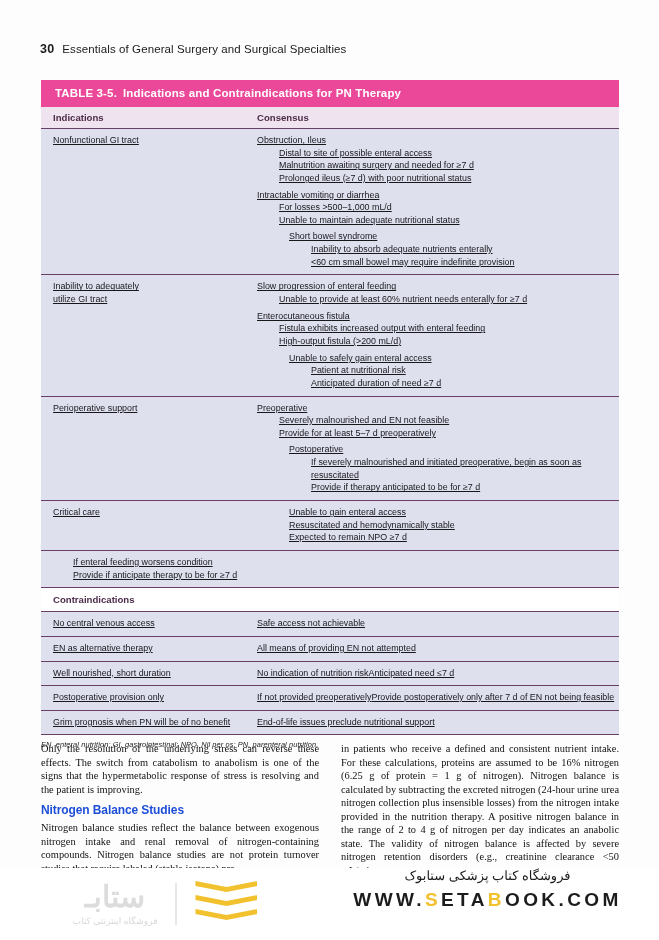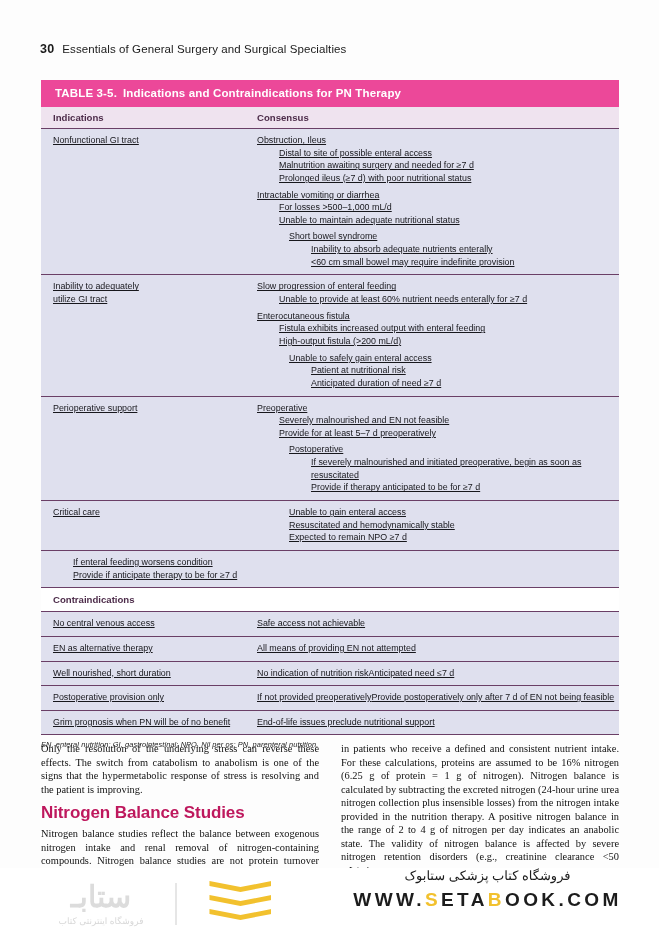--- a/index.html
+++ b/index.html
@@ -89,36 +89,36 @@
   .col{width:278px;overflow:hidden;}
   .body-p{
     font-family:"Liberation Serif", serif;
     font-size:10.4px;line-height:1.30;
     color:#111111;
     text-align:justify;
     margin:0 0 4px 0;
   }
   .sec-title{
     font-family:"Liberation Sans", sans-serif;
-    font-size:17px;font-weight:bold;
-    color:#be185d;
+    font-size:12px;font-weight:bold;
+    color:#1d4ed8;
     margin:7px 0 4px 0;
     letter-spacing:-.1px;
   }
 
   
   .band{
     position:absolute;left:0;bottom:0;width:659px;height:72px;
     background:#ffffff;
     display:flex;align-items:center;
   }
   .band-left{
     width:330px;height:72px;
     display:flex;align-items:center;justify-content:center;
-    gap:26px;
+    gap:12px;
   }
   .logo-word{
     display:flex;flex-direction:column;align-items:center;
   }
   .logo-fa{
     font-size:30px;font-weight:bold;color:#dcdcdc;
     line-height:1;direction:rtl;letter-spacing:-1px;
   }
   .logo-sub{
     font-size:9px;color:#d8d8d8;direction:rtl;margin-top:4px;

